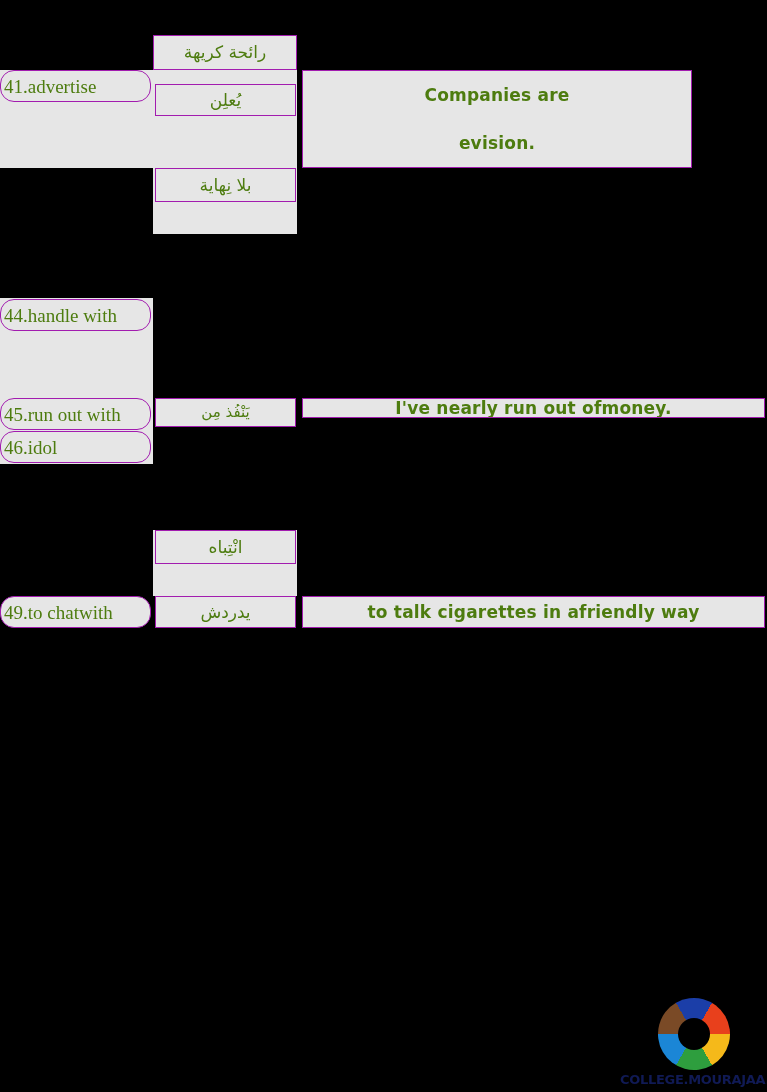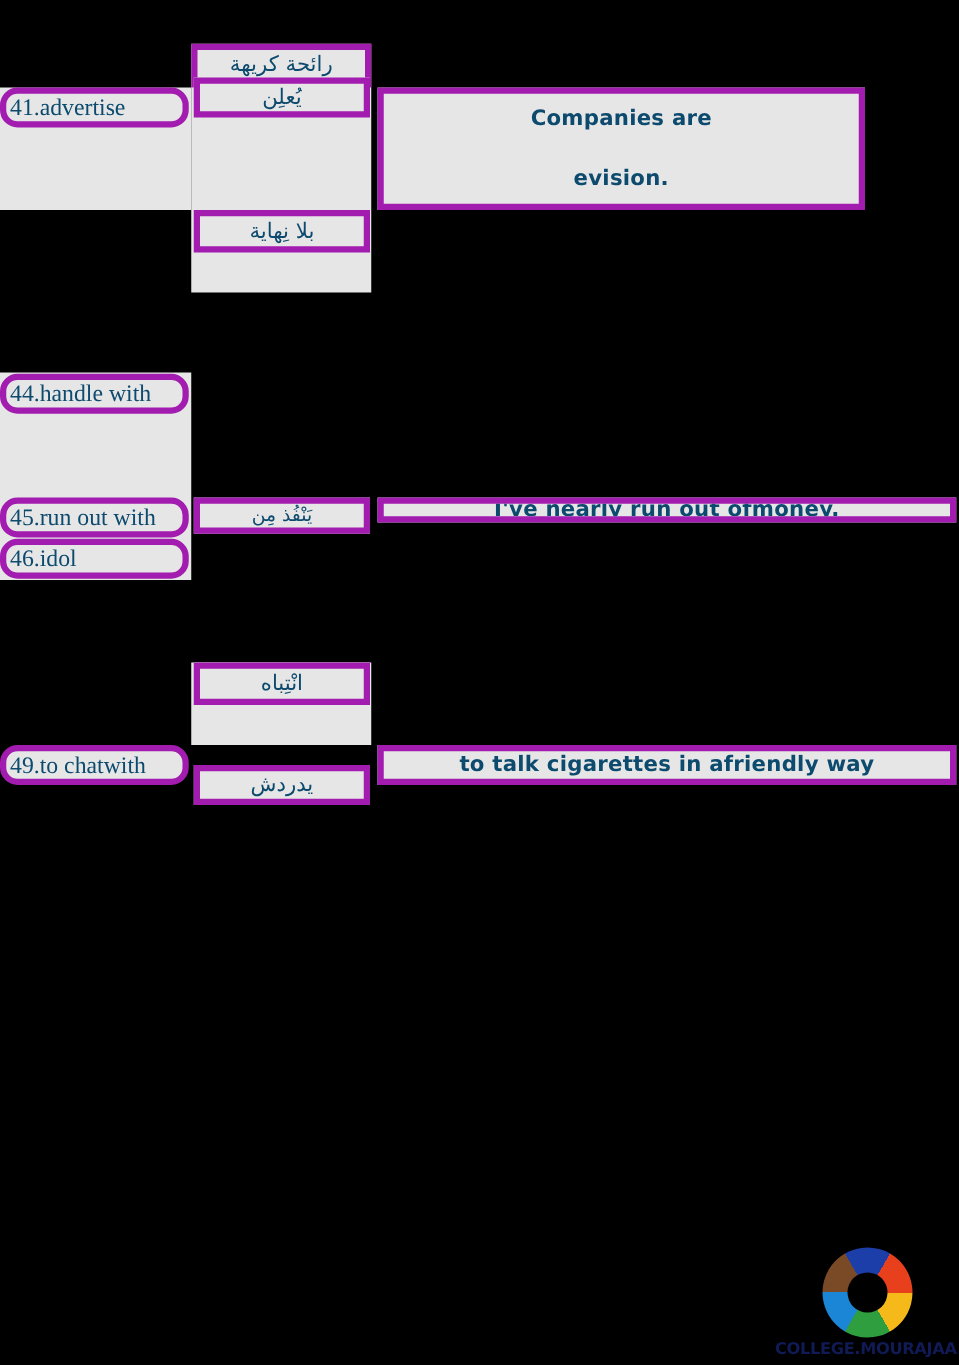--- a/index.html
+++ b/index.html
@@ -13,22 +13,22 @@
     position: relative;
     overflow: hidden;
     font-family: "Liberation Serif", serif;
   }
 
   
   .cell {
     position: absolute;
     box-sizing: border-box;
     background: #e6e6e6;
-    border: 5px solid #a21caf;
-    color: #0c4a6e;
+    border: 1px solid #a21caf;
+    color: #4d7c0f;
     overflow: hidden;
   }
   .plain {
     position: absolute;
     box-sizing: border-box;
     background: #e6e6e6;
     overflow: hidden;
   }
 
   
@@ -123,21 +123,21 @@
 <body>
 
 <div class="cell arabic" style="left:153px; top:35px; width:144px; height:35px;">رائحة كريهة</div>
 
 <div class="plain" style="left:0px; top:70px; width:153px; height:98px;"></div>
 
 <div class="plain" style="left:153px; top:70px; width:144px; height:98px;"></div>
 
 <div class="cell word" style="left:0px; top:70px; width:151px; height:32px;">41.advertise</div>
 
-<div class="cell arabic" style="left:155px; top:62px; width:141px; height:32px;">يُعلِن</div>
+<div class="cell arabic" style="left:155px; top:84px; width:141px; height:32px;">يُعلِن</div>
 
 <div class="cell sentence" style="left:302px; top:70px; width:390px; height:98px;">
   <span class="txt">
     <span>Companies are</span><br>
     <br>
     <span>evision.</span>
   </span>
 </div>
 
 <div class="plain" style="left:153px; top:168px; width:144px; height:66px;"></div>
@@ -155,21 +155,21 @@
 <div class="cell sentence" style="left:302px; top:398px; width:463px; height:20px;">I've nearly run out ofmoney.</div>
 
 <div class="cell word" style="left:0px; top:431px; width:151px; height:32px;">46.idol</div>
 
 <div class="plain" style="left:153px; top:530px; width:144px; height:66px;"></div>
 
 <div class="cell arabic" style="left:155px; top:530px; width:141px; height:34px;">انْتِباه</div>
 
 <div class="cell word" style="left:0px; top:596px; width:151px; height:32px;">49.to chatwith</div>
 
-<div class="cell arabic" style="left:155px; top:612px; width:141px; height:32px;">يدردش</div>
+<div class="cell arabic" style="left:155px; top:596px; width:141px; height:32px;">يدردش</div>
 
 <div class="cell sentence" style="left:302px; top:596px; width:463px; height:32px;">to talk cigarettes in afriendly way</div>
 
 <div id="logo-wrap">
   <div id="logo-donut"></div>
   <div id="logo-hole"></div>
   <div id="logo-text">COLLEGE.MOURAJAA.COM</div>
 </div>
 
 </body></html>

